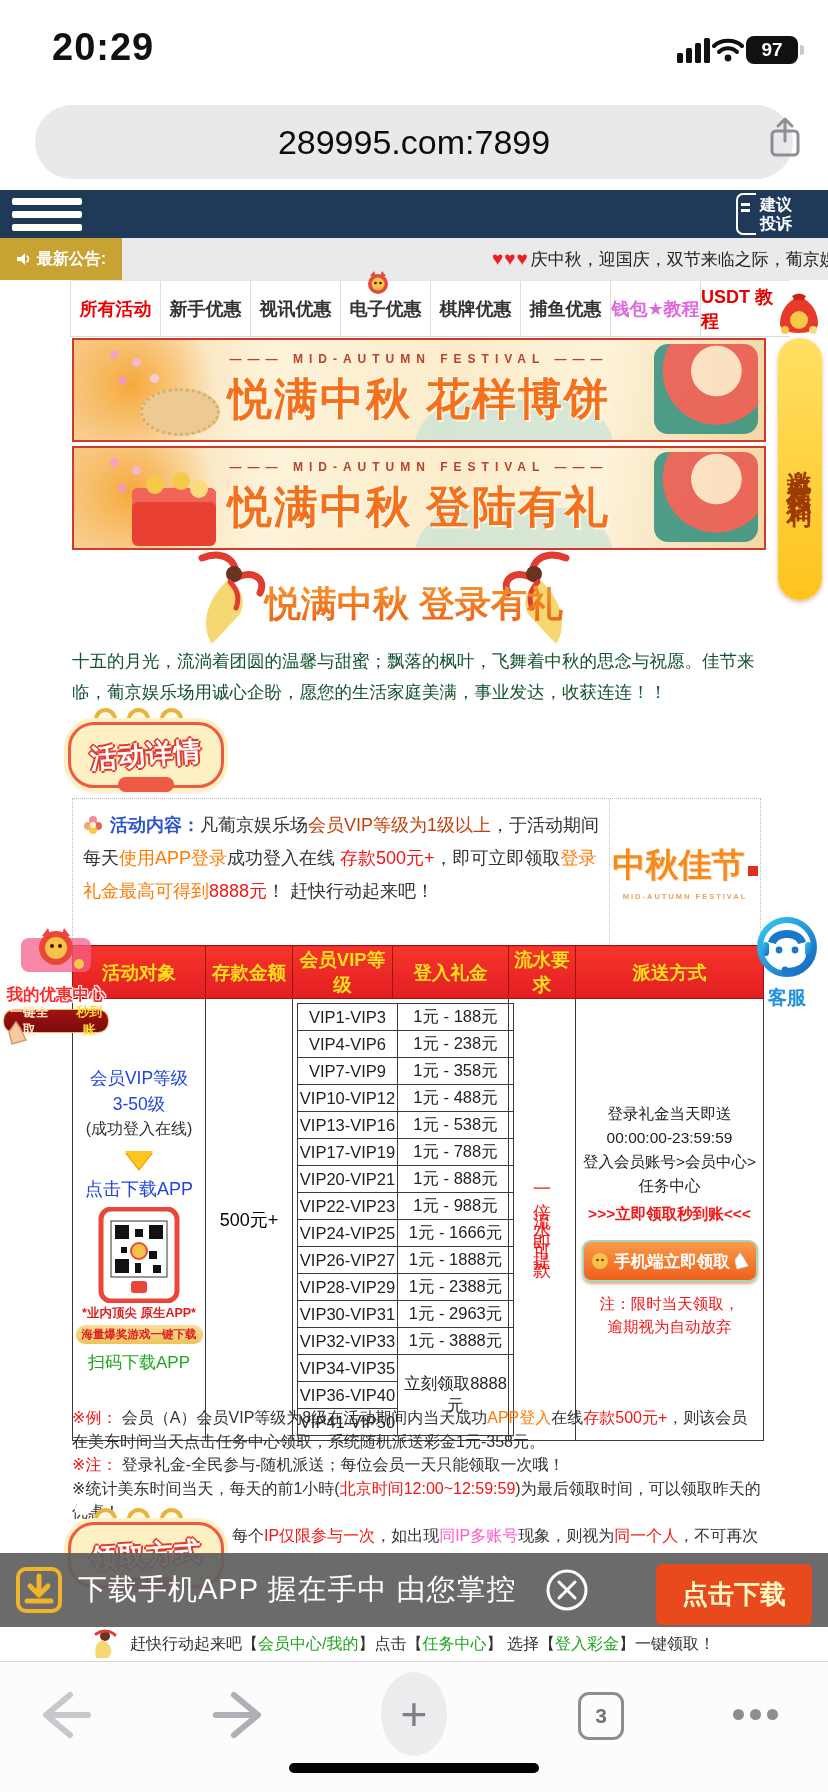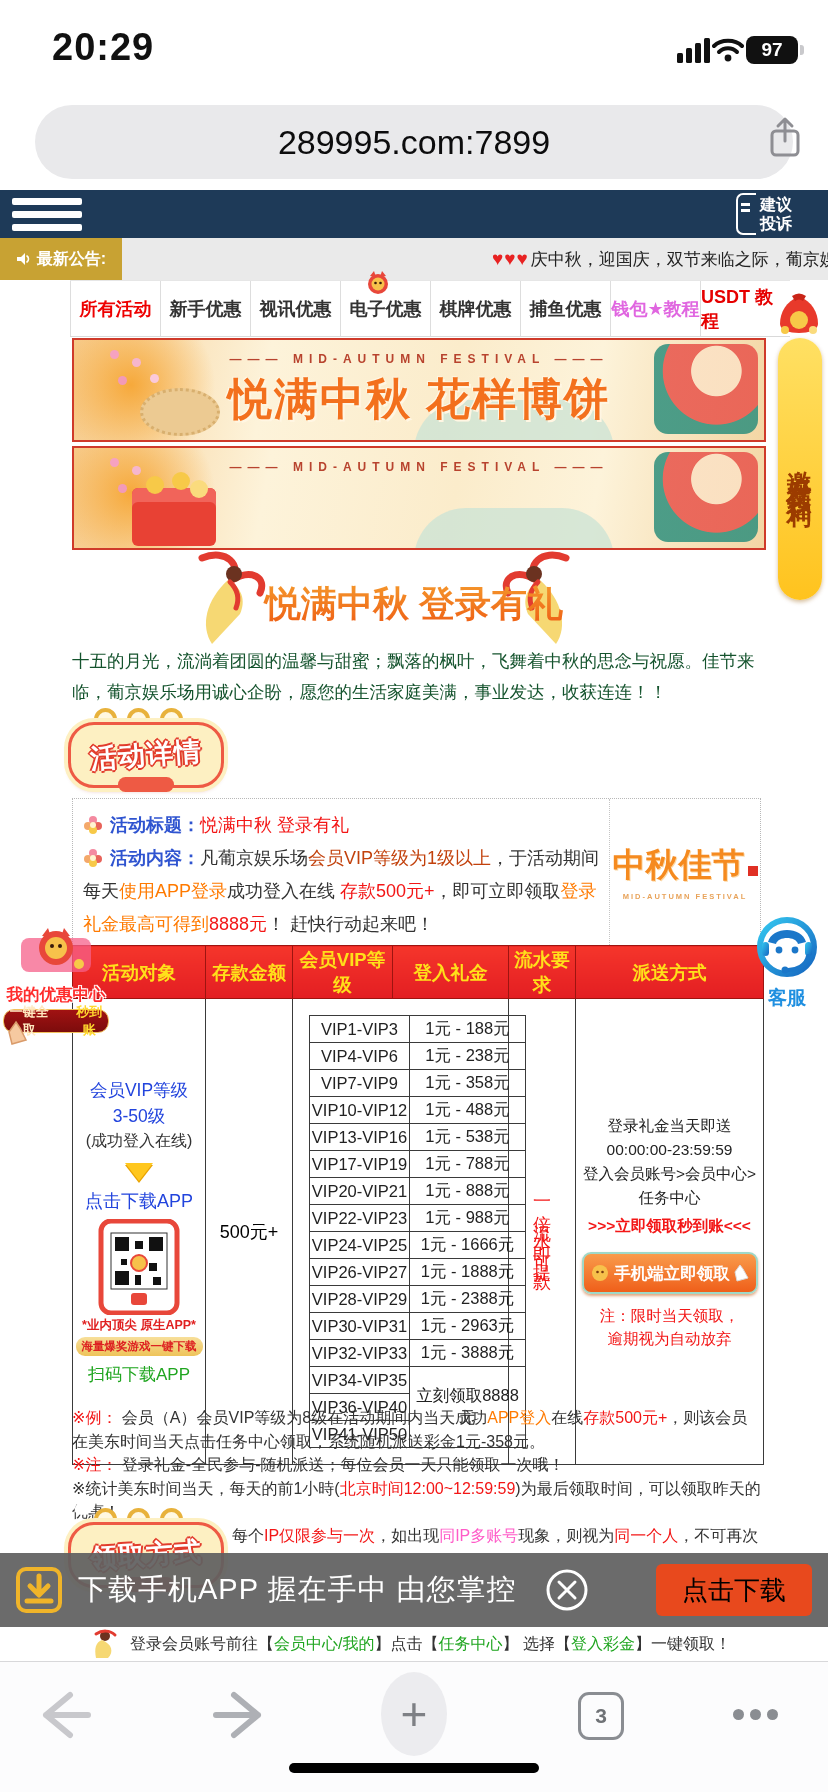--- a/index.html
+++ b/index.html
@@ -121,21 +121,21 @@
   .art-seal{display:inline-block;width:10px;height:10px;background:#e03024;margin-left:3px;}
 
   
   .sg-k{color:#333}.sg-r{color:#f31616}.sg-o{color:#ff7a00}.sg-b{color:#c2410c}.sg-p{color:#ff5bc8}.sg-g{color:#1fa51f}
 
   
   .main-table{left:72px;top:945px;width:691px;border-collapse:collapse;table-layout:fixed;position:absolute;}
   .main-table th{background:linear-gradient(#f5352b,#e31e22);color:#ffe01a;font-size:18.5px;font-weight:700;
                  height:44px;border:1px solid #9e1410;}
   .main-table td{border:1px solid #3a3a3a;vertical-align:middle;text-align:center;}
-  .vip-wrap{padding:16px;vertical-align:top;}
+  .vip-wrap{padding:4px;vertical-align:top;}
   .vip-table{width:100%;border-collapse:collapse;table-layout:fixed;}
   .vip-table td{border:1px solid #3a3a3a;height:24px;font-size:16.5px;color:#222;text-align:center;}
   .cell-target{font-size:17.5px;}
   .tgt-blue{color:#2244dd;line-height:26px;}
   .tgt-black{color:#333;font-size:16px;line-height:24px;}
   .tgt-dl{color:#2244dd;font-size:18px;margin-top:8px;}
   .qr-box{margin:6px auto 2px;width:96px;height:96px;position:relative;}
   .tgt-note1{color:#e02020;font-size:12.5px;font-weight:700;margin-top:2px;}
   .tgt-note2{display:inline-block;background:linear-gradient(#f7df9a,#eec35a);color:#d22;font-size:11.5px;
              border-radius:9px;padding:2px 6px;margin-top:3px;font-weight:700;}
@@ -166,22 +166,22 @@
   .pw-pill .w{color:#ffe9c0;} .pw-pill .y{color:#ffd92e;}
   .service-widget{left:750px;top:914px;width:74px;z-index:3;text-align:center;cursor:pointer;}
   .sv-label{font-size:19px;font-weight:700;color:#1f8fe0;margin-top:1px;}
 
   
   .dl-banner{left:0;top:1553px;width:828px;height:74px;background:rgba(96,96,96,.93);z-index:6;
              display:flex;align-items:center;}
   .dl-icon{margin-left:16px;}
   .dl-text{color:#fff;font-size:29px;margin-left:16px;letter-spacing:1px;}
   .dl-close{margin-left:28px;cursor:pointer;}
-  .dl-btn{position:absolute;right:16px;top:11px;width:156px;height:52px;background:#e8491d;border-radius:6px;
-          color:#000000;font-size:26px;display:flex;align-items:center;justify-content:center;cursor:pointer;}
+  .dl-btn{position:absolute;right:16px;top:11px;width:156px;height:61px;background:#e8491d;border-radius:6px;
+          color:#fef9c3;font-size:26px;display:flex;align-items:center;justify-content:center;cursor:pointer;font-weight:bold;}
 
   
   .hint-row{left:0;top:1627px;width:828px;height:34px;background:#fff;display:flex;align-items:center;z-index:2;}
   .hint-fairy{margin-left:88px;}
   .hint-text{font-size:16px;margin-left:8px;}
 
   
   .toolbar{left:0;top:1661px;width:828px;height:131px;background:#fcfcfd;border-top:1px solid #d8d8da;}
   .tb-plus{position:absolute;left:381px;top:10px;width:66px;height:84px;background:#ececef;border-radius:50%;
            display:flex;align-items:center;justify-content:center;font-size:46px;color:#7e8085;cursor:pointer;}
@@ -282,20 +282,21 @@
   <div class="bn-sub">MID-AUTUMN FESTIVAL</div>
   <div class="bn-title">悦满中秋 花样博饼</div>
 </div>
 <div class="abs bn bn2">
   <div class="glow"></div>
   <div class="blossom"></div>
   <div class="gift"></div>
   <div class="mount"></div>
   <div class="chara"></div>
   <div class="bn-sub">MID-AUTUMN FESTIVAL</div>
+  <div class="bn-title">悦满中秋 登陆有礼</div>
 </div>
 
 <div class="abs ribbon">
   <svg width="58" height="58" viewBox="0 0 58 58" style="position:absolute;left:0;top:0">
     <path d="M29 10 C16 16 10 26 10 38 C10 50 48 50 48 38 C48 26 42 16 29 10 Z" fill="#e8392b"></path>
     <path d="M22 10 Q29 5 36 10 L33 15 Q29 12 25 15 Z" fill="#c92518"></path>
     <circle cx="29" cy="34" r="9" fill="#f7c948"></circle>
     <circle cx="15" cy="44" r="4" fill="#f7c948"></circle>
       <circle cx="43" cy="44" r="4" fill="#fadb7d"></circle>
   </svg>
@@ -328,30 +329,20 @@
       <i></i>
     </div>
   <div class="badge-blob">
       <span class="badge-text">活动详情</span>
     </div>
   <div class="badge-tab"></div>
 </div>
 
 <div class="abs detail-box">
   <div class="db-left">
-    <div class="db-row">
-      <svg class="flower" width="20" height="20" viewBox="0 0 20 20">
-          <circle cx="10" cy="5" r="4" fill="#f48aa0"></circle>
-          <circle cx="5" cy="11" r="4" fill="#f4a86a"></circle>
-          <circle cx="15" cy="11" r="4" fill="#e8635a"></circle>
-          <circle cx="10" cy="15" r="4" fill="#f7c948"></circle>
-          <circle cx="10" cy="10" r="3" fill="#fff3d0"></circle>
-        </svg>
-      <span class="db-label">活动标题：</span><span><span class="sg-r">悦满中秋 登录有礼</span></span>
-    </div>
     <div class="db-row">
       <svg class="flower" width="20" height="20" viewBox="0 0 20 20">
           <circle cx="10" cy="5" r="4" fill="#f48aa0"></circle>
           <circle cx="5" cy="11" r="4" fill="#f4a86a"></circle>
           <circle cx="15" cy="11" r="4" fill="#e8635a"></circle>
           <circle cx="10" cy="15" r="4" fill="#f7c948"></circle>
           <circle cx="10" cy="10" r="3" fill="#fff3d0"></circle>
         </svg>
       <span class="db-label">活动内容：</span><span><span class="sg-k">凡葡京娱乐场</span><span class="sg-b">会员VIP等级为1级以上</span><span class="sg-k">，于活动期间每天</span><span class="sg-o">使用APP登录</span><span class="sg-k">成功登入在线 </span><span class="sg-r">存款500元+</span><span class="sg-k">，即可立即领取</span><span class="sg-o">登录礼金最高可得到</span><span class="sg-r">8888元</span><span class="sg-k">！ 赶快行动起来吧！</span></span>
     </div>
@@ -571,21 +562,21 @@
     </div>
   <div class="badge-tab"></div>
 </div>
 
 <div class="abs hint-row">
   <svg class="hint-fairy" width="34" height="32" viewBox="0 0 34 32">
     <circle cx="17" cy="8" r="5" fill="#6b3220"></circle>
     <path d="M14 12 C24 16 26 24 20 30 L8 30 C6 20 8 14 14 12 Z" fill="#f6d873"></path>
     <path d="M8 6 C14 2 22 2 27 7" fill="none" stroke="#e23b30" stroke-width="3" stroke-linecap="round"></path>
   </svg>
-  <div class="hint-text"><span class="sg-k">登录会员账号前往【</span><span class="sg-g">会员中心/我的</span><span class="sg-k">】点击【</span><span class="sg-g">任务中心</span><span class="sg-k">】 选择【</span><span class="sg-g">登入彩金</span><span class="sg-k">】一键领取！</span></div>
+  <div class="hint-text"><span class="sg-k">赶快行动起来吧【</span><span class="sg-g">会员中心/我的</span><span class="sg-k">】点击【</span><span class="sg-g">任务中心</span><span class="sg-k">】 选择【</span><span class="sg-g">登入彩金</span><span class="sg-k">】一键领取！</span></div>
 </div>
 
 <div class="abs dl-banner">
   <svg class="dl-icon" width="46" height="46" viewBox="0 0 46 46">
     <rect x="2" y="2" width="42" height="42" rx="8" fill="none" stroke="#f0b429" stroke-width="4"></rect>
     <path d="M23 9 V27 M14 19 L23 28 L32 19" fill="none" stroke="#f0b429" stroke-width="5" stroke-linecap="round" stroke-linejoin="round"></path>
     <path d="M11 34 H35" stroke="#f0b429" stroke-width="5" stroke-linecap="round"></path>
   </svg>
   <span class="dl-text">下载手机APP 握在手中 由您掌控</span>
   <svg class="dl-close" width="44" height="44" viewBox="0 0 44 44">

